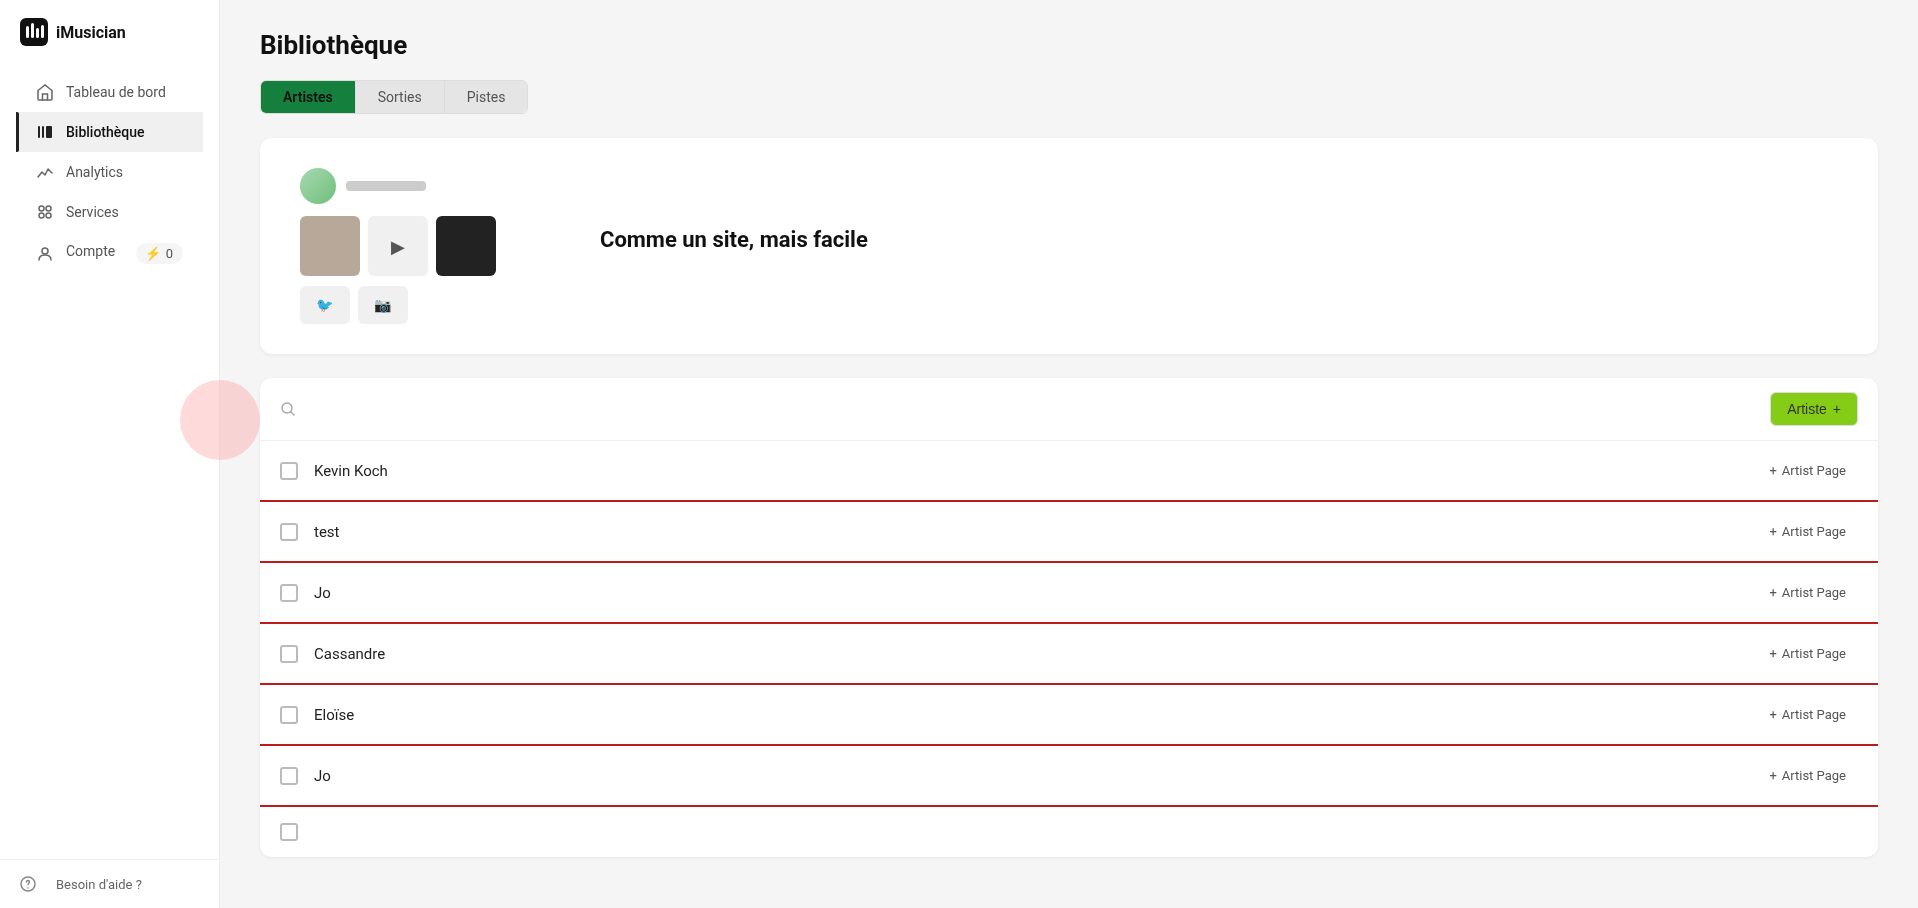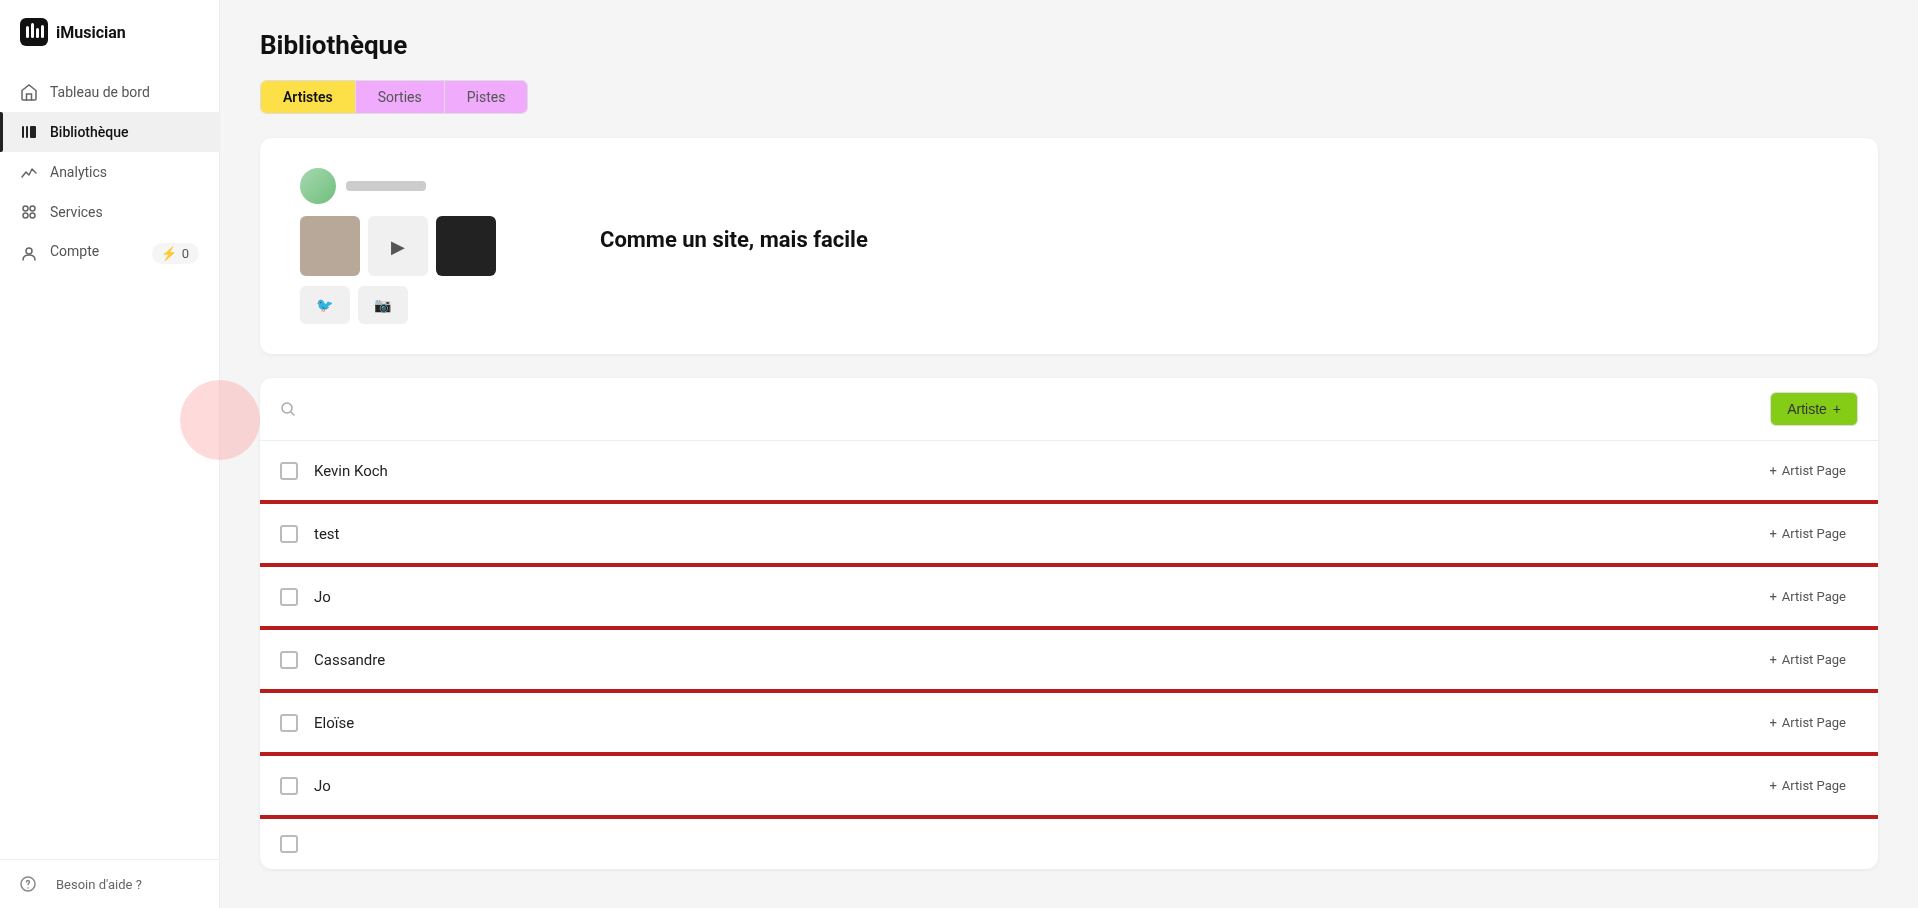--- a/index.html
+++ b/index.html
@@ -30,21 +30,21 @@
       font-weight: 700;
       font-size: 16px;
       color: #111;
     }
     .sidebar-logo-icon {
       width: 28px;
       height: 28px;
     }
     .sidebar-nav {
       flex: 1;
-      padding: 8px 0;
+      padding: 8px 16px;
     }
     .nav-item {
       display: flex;
       align-items: center;
       gap: 12px;
       padding: 11px 20px;
       cursor: pointer;
       color: #555;
       font-size: 14px;
       border-radius: 0;
@@ -108,26 +108,26 @@
       overflow: hidden;
       width: fit-content;
       background: #fff;
     }
     .tab {
       padding: 8px 22px;
       font-size: 14px;
       cursor: pointer;
       color: #555;
       border-right: 1px solid #ddd;
-      background: #f0abfc;
+      background: #e5e5e5;
       transition: background 0.15s;
     }
     .tab:last-child { border-right: none; }
     .tab.active {
-      background: #fde047;
+      background: #15803d;
       color: #111;
       font-weight: 600;
     }
 
     
     .promo-card {
       background: #fff;
       border-radius: 12px;
       padding: 30px 40px;
       display: flex;
@@ -247,21 +247,21 @@
       font-size: 14px;
       color: #333;
       cursor: pointer;
       white-space: nowrap;
     }
 
     .artist-row {
       display: flex;
       align-items: center;
       padding: 16px 20px;
-      border-bottom: 4px solid #b91c1c;
+      border-bottom: 2px solid #b91c1c;
       gap: 16px;
     }
     .artist-row:last-child { border-bottom: none; }
     .artist-checkbox {
       width: 18px;
       height: 18px;
       border: 2px solid #bbb;
       border-radius: 3px;
       cursor: pointer;
       flex-shrink: 0;

